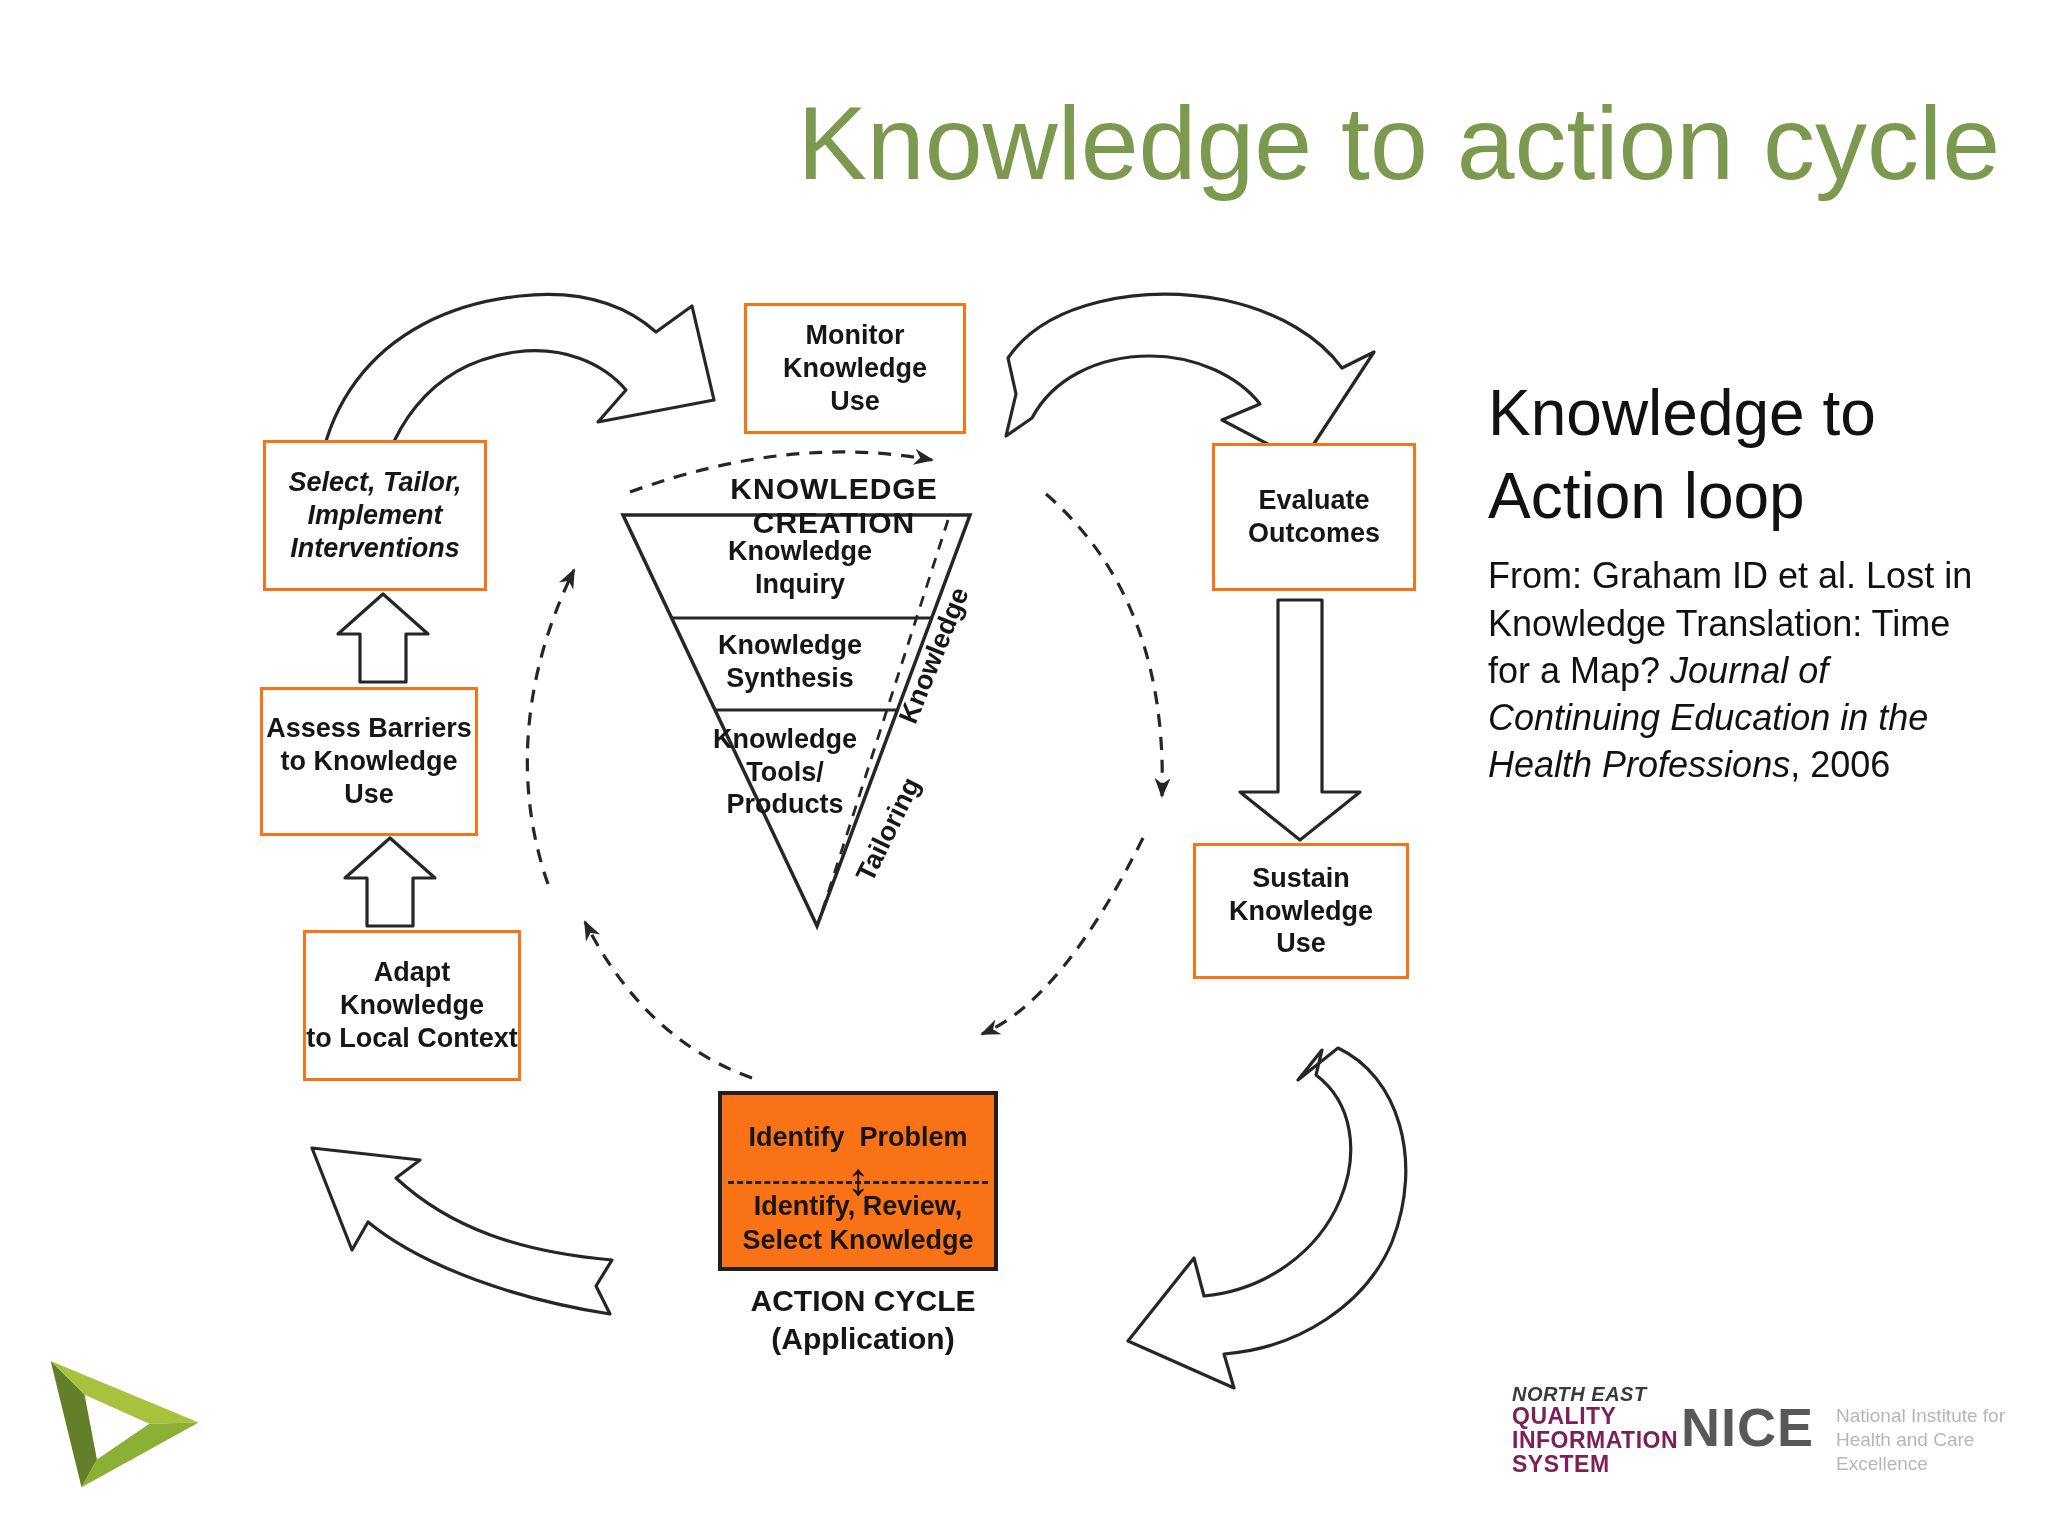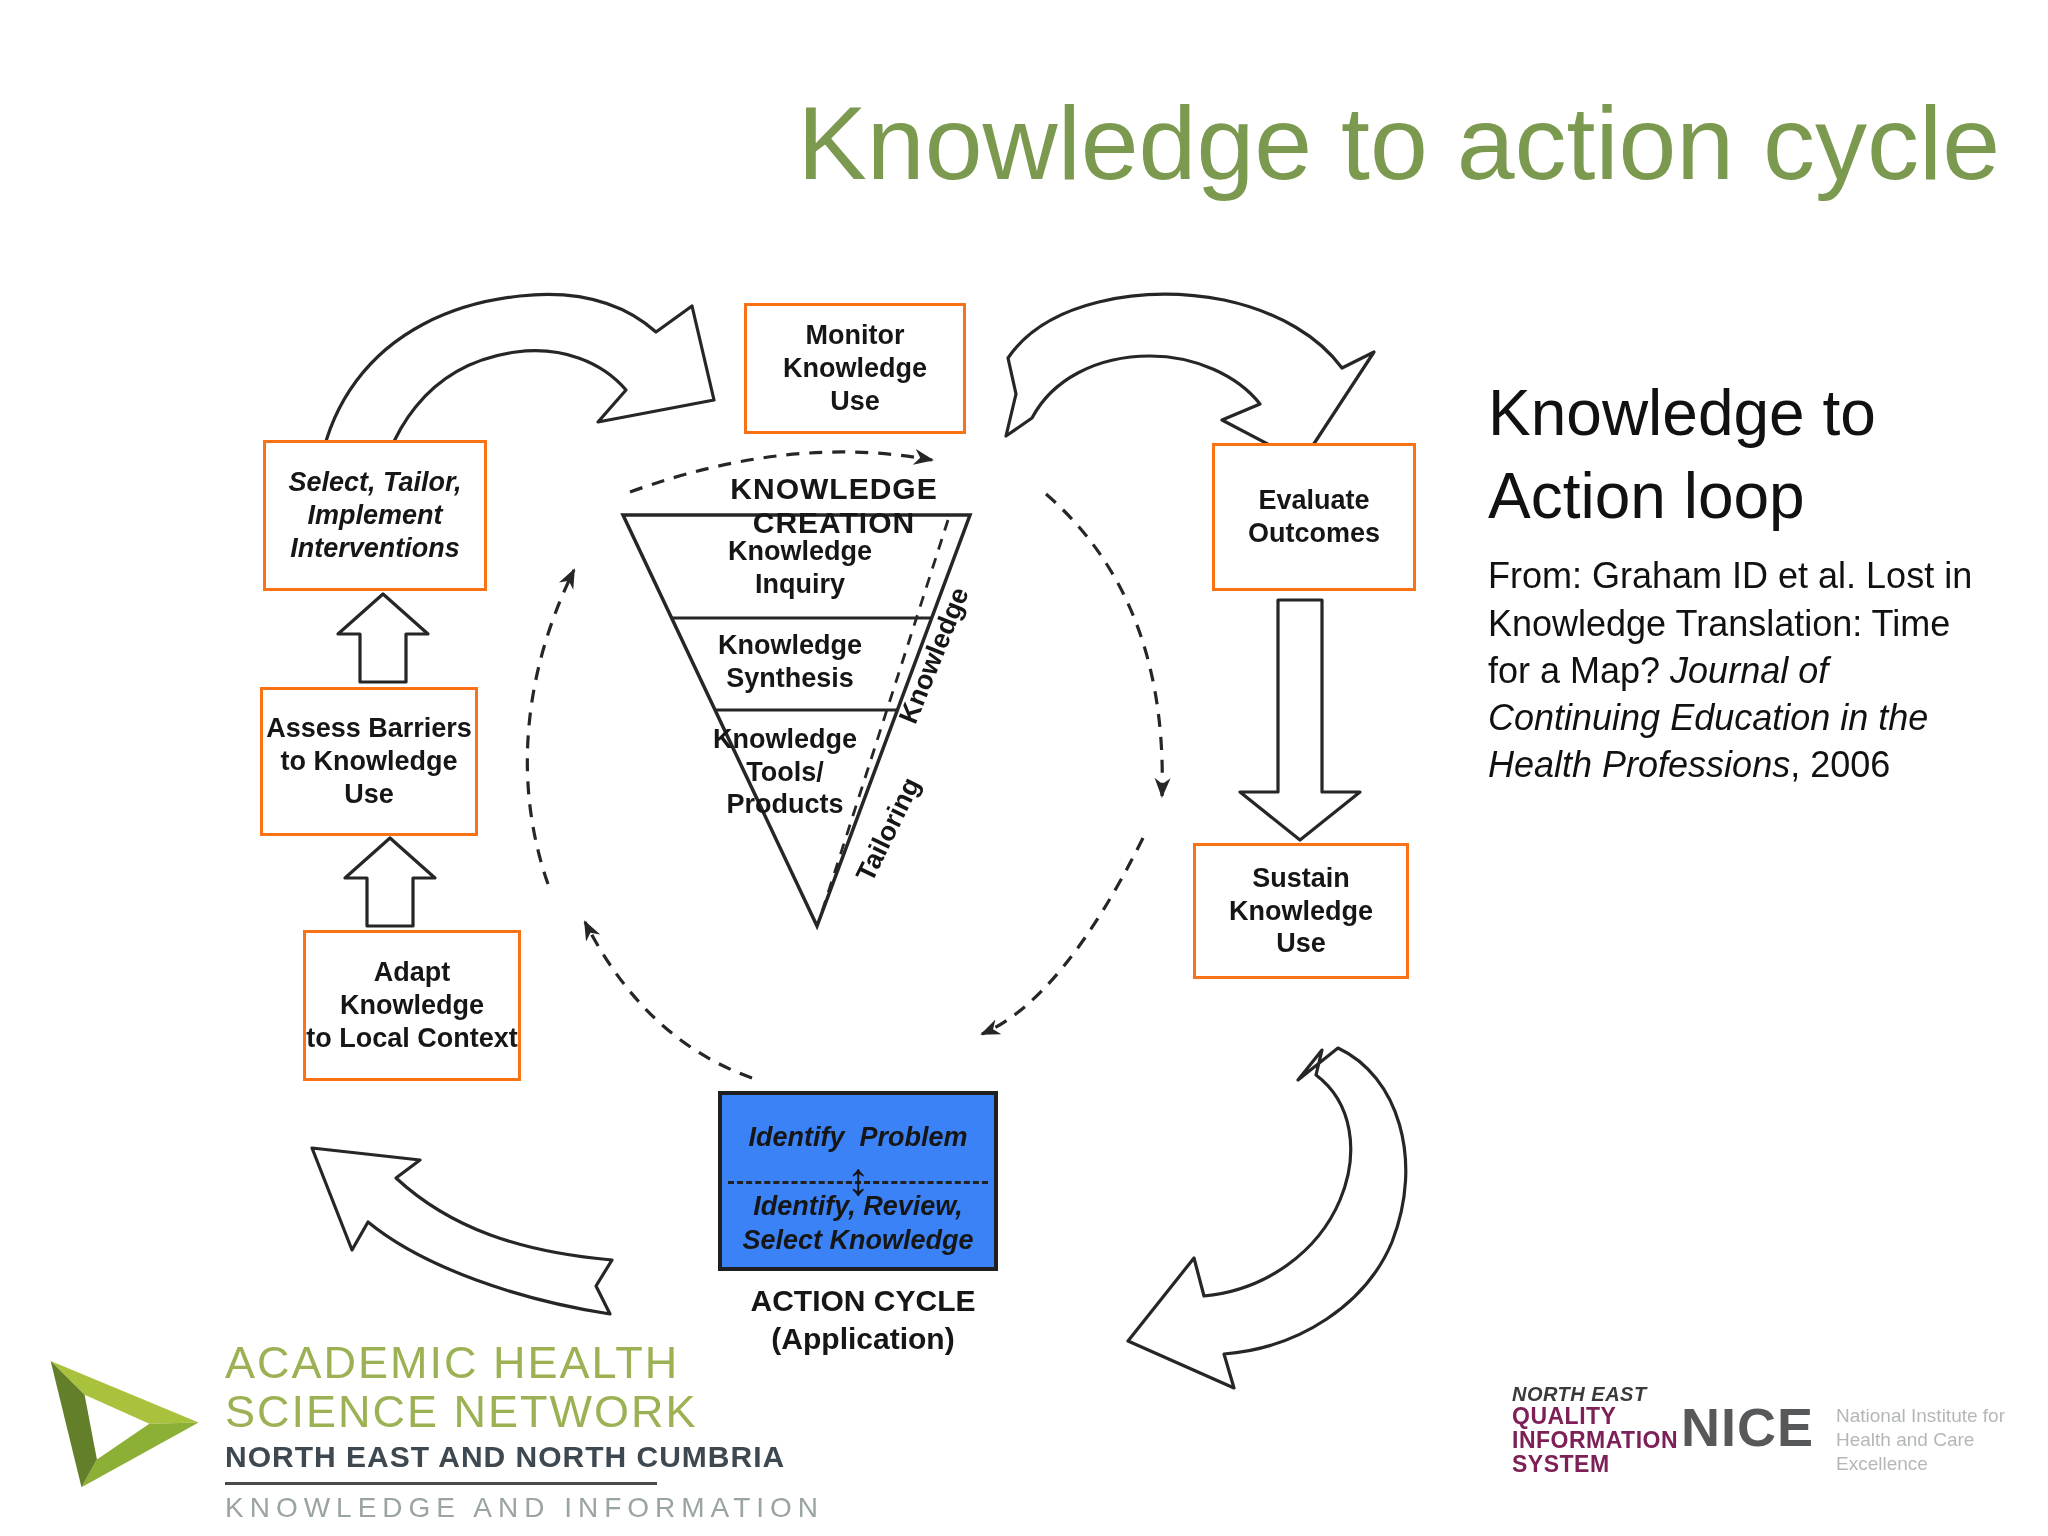--- a/index.html
+++ b/index.html
@@ -10,21 +10,21 @@
          color:#7c9a4f;letter-spacing:0px;}
   svg text{font-family:"Liberation Sans", sans-serif;}
   .dbox{position:absolute;border:3px solid #f97316;background:#fff;display:flex;
         align-items:center;justify-content:center;text-align:center;
         font-weight:bold;font-size:27px;line-height:1.22;color:#161616;white-space:pre-line;}
   .flabel{position:absolute;display:flex;align-items:center;justify-content:center;
           text-align:center;font-weight:bold;font-size:27px;line-height:1.22;color:#161616;
           white-space:pre-line;}
   .kc-head{position:absolute;text-align:center;font-weight:bold;font-size:30px;
            letter-spacing:1px;color:#161616;}
-  .idbox{position:absolute;border:4px solid #1f1f1f;background:#3b82f6;font-style:italic;}
+  .idbox{position:absolute;border:4px solid #1f1f1f;background:#f97316;}
   .idhalf{position:absolute;left:0;width:100%;display:flex;align-items:center;justify-content:center;
           text-align:center;font-weight:bold;font-size:27px;line-height:1.25;color:#161616;white-space:pre;}
   .iddiv{position:absolute;left:6px;right:6px;top:50%;border-top:3px dashed #222;}
   .updown{position:absolute;left:50%;top:50%;transform:translate(-50%,-54%);
           font-size:46px;font-weight:bold;color:#161616;line-height:1;}
   .caption{position:absolute;text-align:center;font-weight:bold;font-size:30px;line-height:1.25;
            color:#161616;white-space:pre-line;}
   .note{position:absolute;left:1488px;top:372px;width:512px;color:#111;}
   .note-head{font-size:64px;line-height:1.3;white-space:pre-line;}
   .note-body{margin-top:14px;font-size:36px;line-height:1.31;width:505px;}
@@ -135,27 +135,20 @@
 Action loop</div>
     <div class="note-body"><span>From: Graham ID et al. Lost in Knowledge Translation: Time for a Map? </span><i>Journal of Continuing Education in the Health Professions</i><span>, 2006</span></div>
   </div>
 
   <div class="abs" style="left:26px;top:1322px;display:flex;">
     <svg width="185" height="195" viewBox="0 0 300 230">
       <polygon points="40,20 280,120 200,122 95,75" fill="#a9c23d"></polygon>
       <polygon points="280,120 90,225 115,180 200,122" fill="#8caf35"></polygon>
       <polygon points="90,225 40,20 95,75 115,180" fill="#647f2a"></polygon>
     </svg>
-    <div class="ahsn-text" style="margin-left:14px;margin-top:18px;">
-      <div class="ahsn-green">ACADEMIC HEALTH</div>
-      <div class="ahsn-green" style="margin-top:4px;">SCIENCE NETWORK</div>
-      <div class="ahsn-dark" style="margin-top:8px;">NORTH EAST AND NORTH CUMBRIA</div>
-      <div class="ahsn-rule"></div>
-      <div class="ahsn-gray">KNOWLEDGE AND INFORMATION</div>
-    </div>
   </div>
 
   <div class="neqos">
     <div class="region">NORTH EAST</div>
     <div class="pline">QUALITY</div>
     <div class="pline">INFORMATION</div>
     <div class="pline">SYSTEM</div>
   </div>
 
   <div class="nice">

